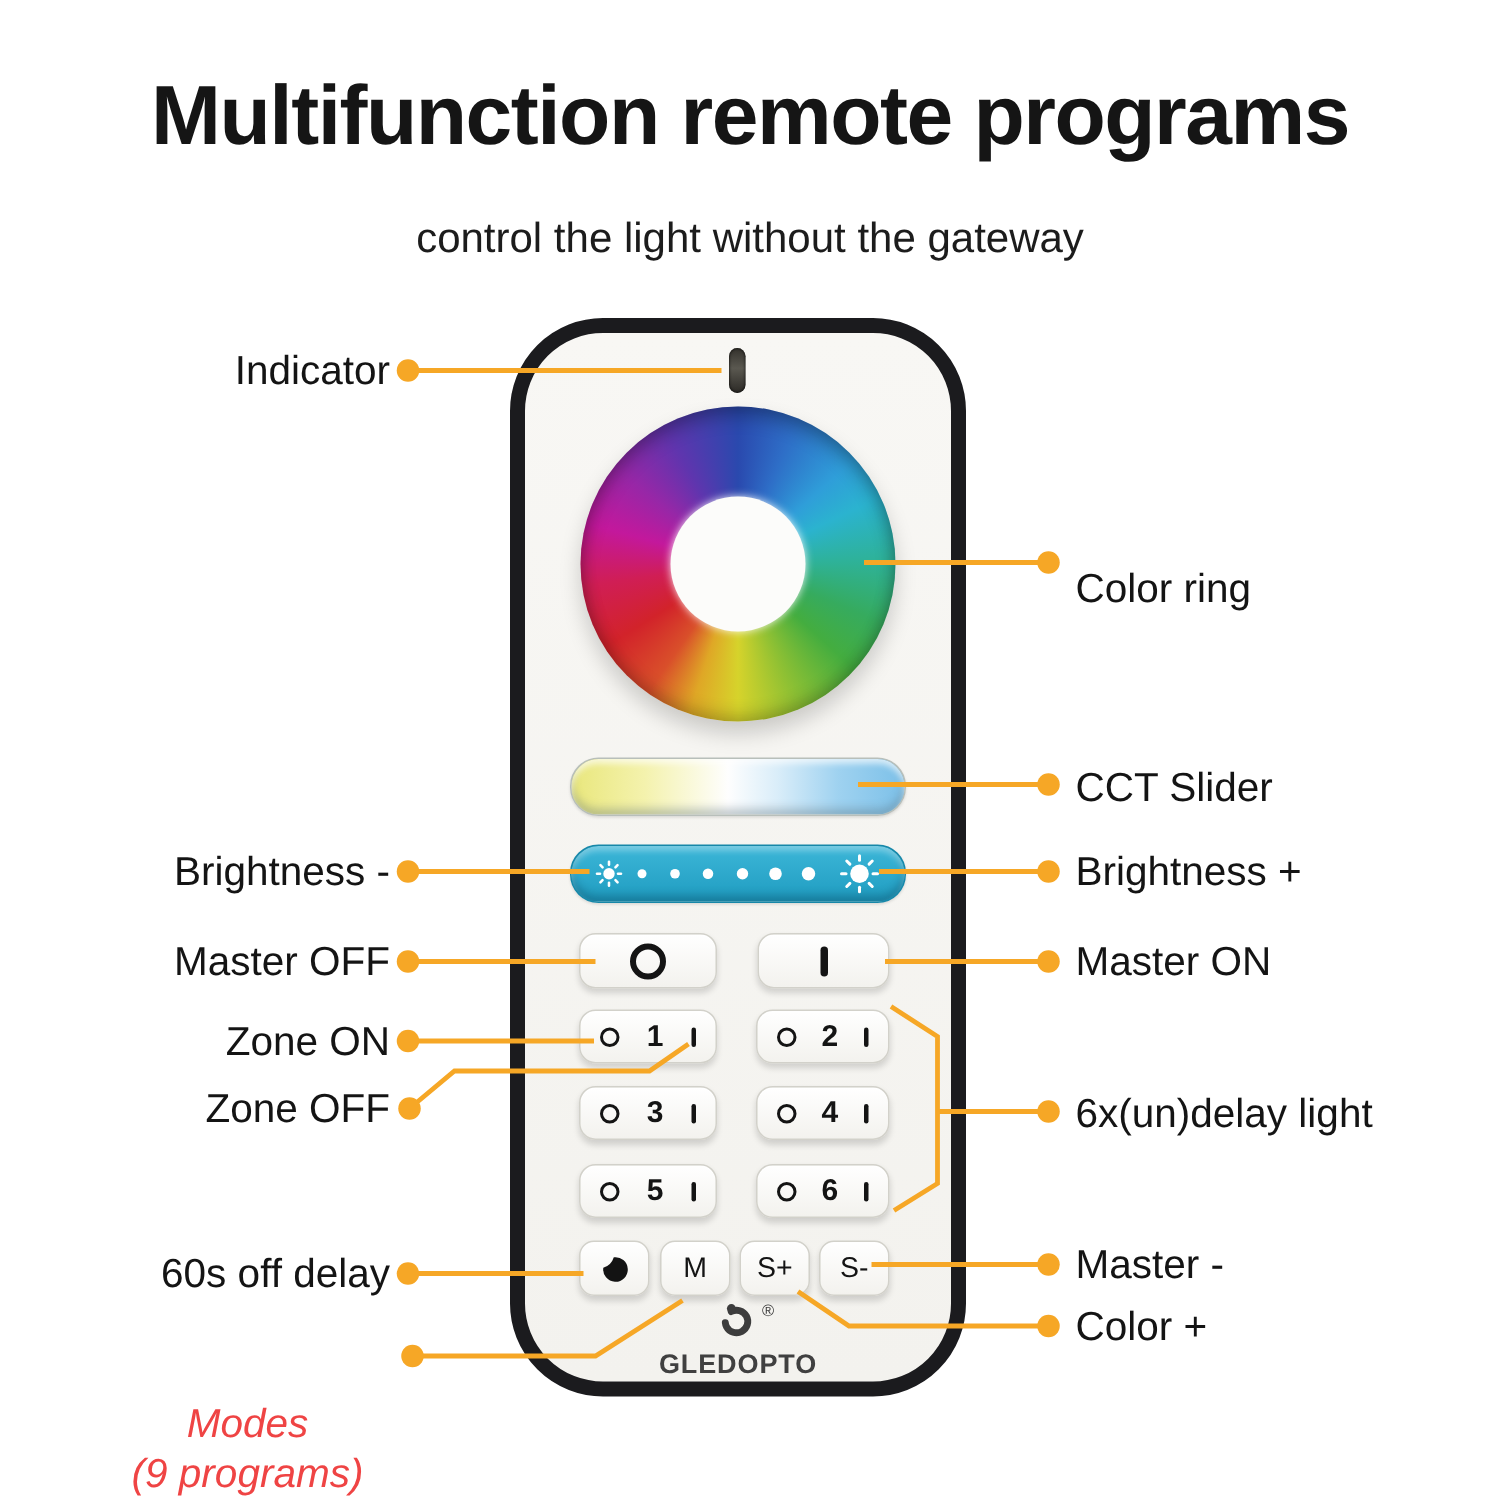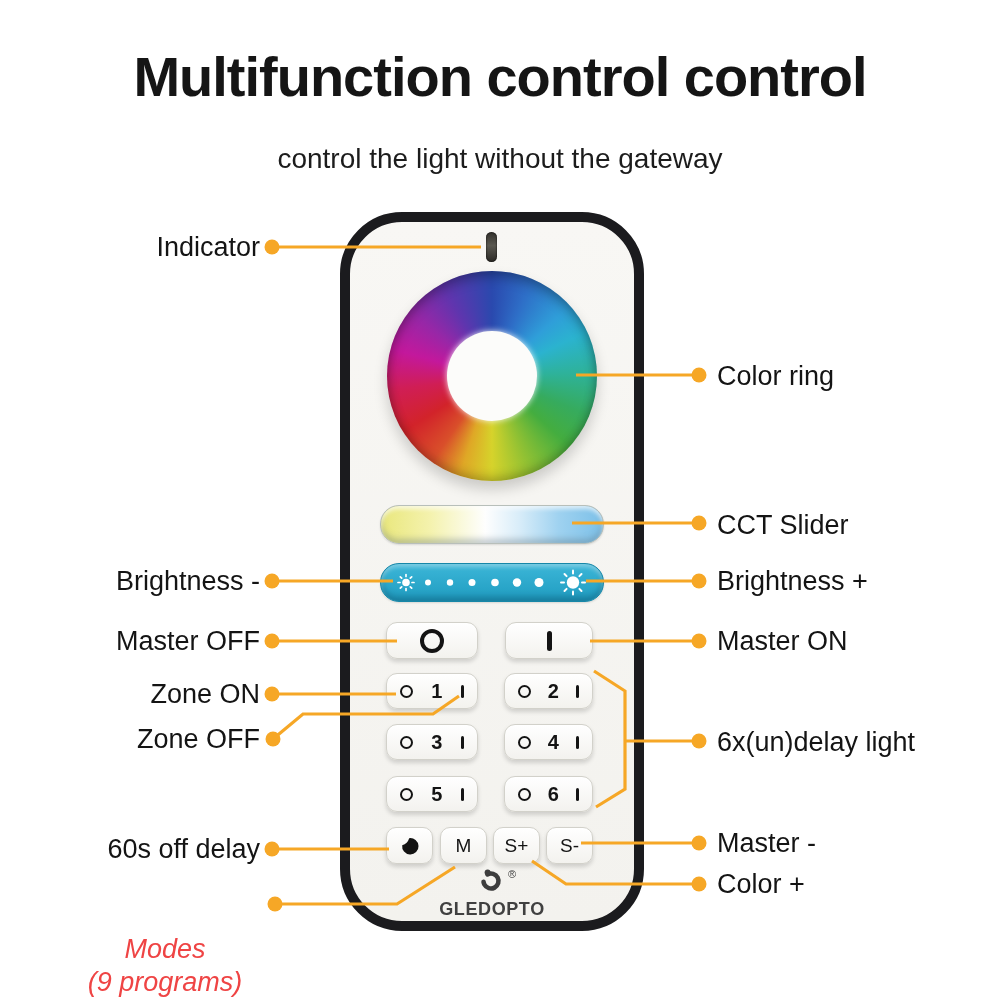--- a/index.html
+++ b/index.html
@@ -83,36 +83,36 @@
     position:absolute; left:0; top:677px; width:100%; text-align:center;
     font-size:18px; font-weight:bold; letter-spacing:.6px; color:#404040;
   }
 
   
   .co { position:absolute; white-space:nowrap; font-size:27px; height:32px; line-height:32px; color:#141414; z-index:6; }
   .co-l { right:740px; text-align:left; }
   .co-r { left:717px; }
   .co-indicator { top:231px; } .co-bminus { top:565px; } .co-moff { top:625px; }
   .co-zon { top:678px; } .co-zoff { top:723px; } .co-delay { top:833px; }
-  .co-cring { top:360px; } .co-cct { top:509px; } .co-bplus { top:565px; }
+  .co-cring { top:376px; } .co-cct { top:509px; } .co-bplus { top:565px; }
   .co-mon { top:625px; } .co-link { top:726px; } .co-sminus { top:827px; } .co-splus { top:868px; }
   .co-modes { position:absolute; left:50px; top:933px; width:230px; text-align:center;
               font-size:27px; line-height:33px; color:#ef4444; z-index:6;font-style:italic; }
 
   
   .overlay { position:absolute; left:0; top:0; z-index:5; pointer-events:none; }
   .overlay path, .overlay line, .overlay polyline { stroke:#F6A726; stroke-width:3.2; fill:none; }
   .overlay circle { fill:#F6A726; }
 </style>
 </head>
 <body>
 
 <div class="page">
 
-  <div class="title">Multifunction control control</div>
+  <div class="title">Multifunction remote programs</div>
   <div class="subtitle l2">control the light without the gateway</div>
 
   <div class="remote">
     <div class="indicator"></div>
 
     <div class="wheel">
       <div class="wheel-hole"></div>
     </div>
 
     <div class="cct"></div>

